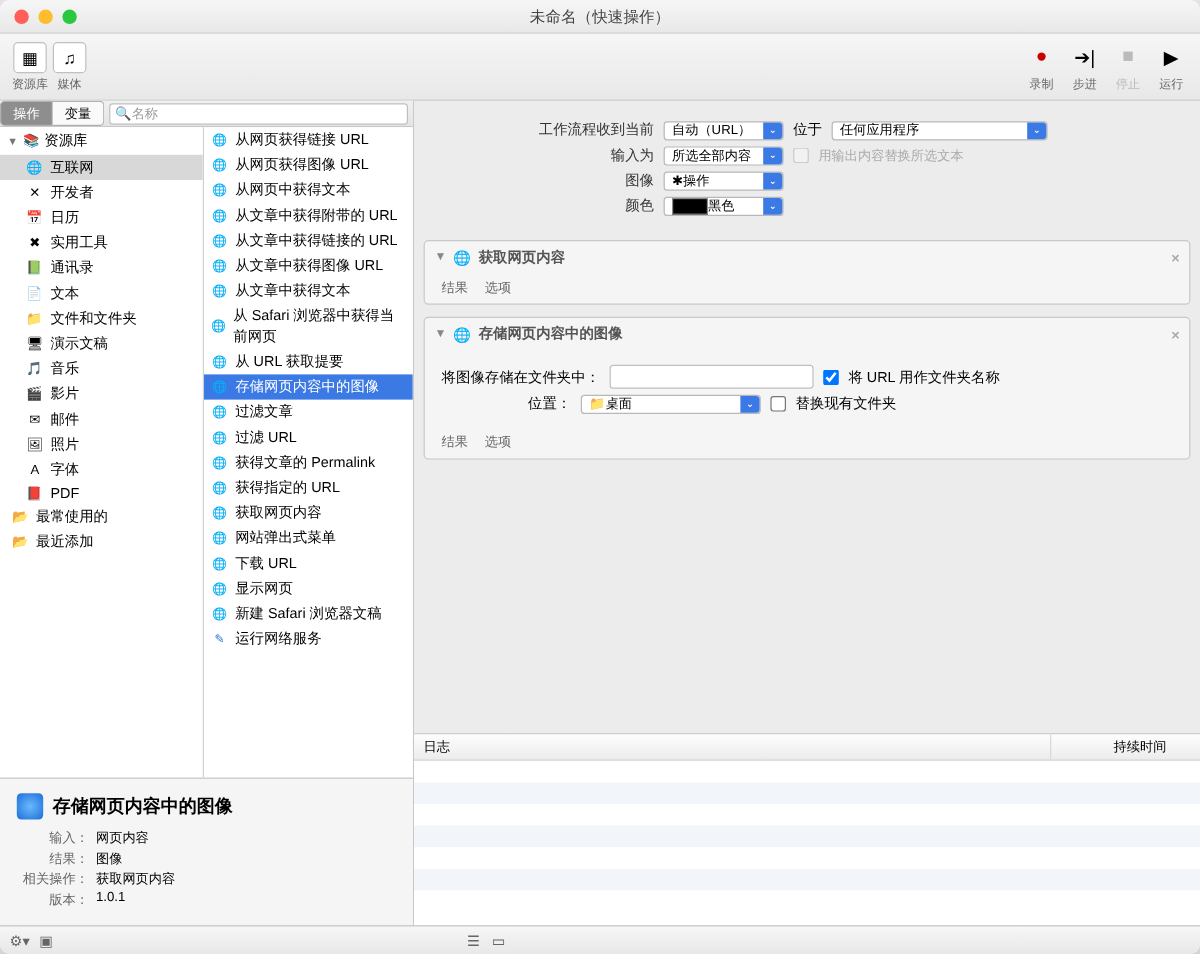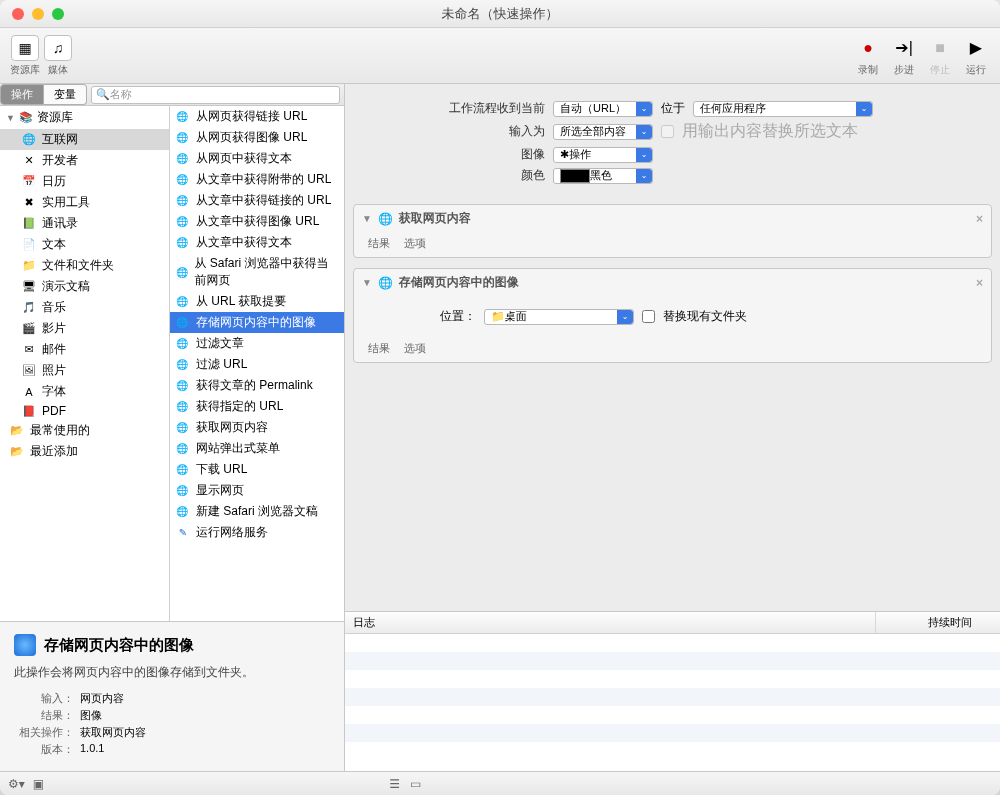--- a/index.html
+++ b/index.html
@@ -43,21 +43,21 @@
 .detail .safari-ico { width: 22px; height: 22px; border-radius: 4px; background: radial-gradient(circle,#6bb8ff,#1a6ed8); display: inline-block; }
 .detail .desc { color: #444; margin-bottom: 10px; }
 .detail .kv { display: flex; font-size: 11px; margin: 2px 0; }
 .detail .kv .k { width: 60px; text-align: right; color: #666; margin-right: 6px; }
 .workspace { flex: 1; display: flex; flex-direction: column; background: #ececec; }
 .cfg { padding: 12px 20px; font-size: 12px; }
 .cfg-row { display: flex; align-items: center; margin: 4px 0; gap: 8px; }
 .cfg-row .lbl { width: 180px; text-align: right; color: #333; }
 .select { height: 16px; background: #fff; border: 1px solid #b8b8b8; border-radius: 3px; padding: 0 6px; font-size: 11px; display: flex; align-items: center; position: relative; }
 .select .arrow { position: absolute; right: 0; top: 0; bottom: 0; width: 16px; background: #3b79e4; border-radius: 0 3px 3px 0; display: flex; align-items: center; justify-content: center; color: #fff; font-size: 8px; }
-.chk-label { color: #aaa; font-size: 16px; }
+.chk-label { color: #aaa; font-size: 11px; }
 .color-swatch { width: 30px; height: 14px; background: #000; border: 1px solid #888; display: inline-block; vertical-align: middle; }
 .workflow { flex: 1; overflow-y: auto; padding: 4px 8px; }
 .step { background: #f5f5f5; border: 1px solid #c8c8c8; border-radius: 4px; margin-bottom: 10px; }
 .step-hdr { padding: 5px 8px; display: flex; align-items: center; gap: 6px; font-size: 12px; font-weight: 600; color: #555; }
 .step-hdr .disc { color: #888; font-size: 10px; }
 .step-hdr .close { margin-left: auto; color: #aaa; cursor: default; }
 .step-body { padding: 8px 14px; font-size: 12px; }
 .step-body .row { display: flex; align-items: center; gap: 8px; margin: 4px 0; }
 .step-body .lbl { text-align: right; }
 .step-body input[type=text] { height: 20px; border: 1px solid #c0c0c0; border-radius: 3px; padding: 0 4px; font-size: 11px; background: #fff; }
@@ -286,21 +286,20 @@
               <span class="ico">✎</span>
               <span>运行网络服务</span>
             </div>
           </div>
       </div>
       <div class="detail">
         <h3>
             <span class="safari-ico"></span>
             <span>存储网页内容中的图像</span>
           </h3>
-        <div class="desc">此操作会将网页内容中的图像存储到文件夹。</div>
         <div class="kv">
             <span class="k">输入：</span>
             <span>网页内容</span>
           </div>
         <div class="kv">
             <span class="k">结果：</span>
             <span>图像</span>
           </div>
         <div class="kv">
             <span class="k">相关操作：</span>
@@ -366,20 +365,26 @@
 
         <div class="step">
           <div class="step-hdr">
               <span class="disc">▼</span>
               <span style="color:#2a6fd6;">🌐</span>
               <span>存储网页内容中的图像</span>
               <span class="close">×</span>
             </div>
           <div class="step-body">
             <div class="row">
+              <span class="lbl">将图像存储在文件夹中：</span>
+              <input type="text" style="width: 170px;">
+              <input type="checkbox" checked="" style="">
+              <span>将 URL 用作文件夹名称</span>
+            </div>
+            <div class="row">
               <span class="lbl" style="width:108px;">位置：</span>
               <div class="select" style="width:150px;">📁 <span>桌面</span><span class="arrow">⌄</span></div>
               <input type="checkbox" style="">
               <span>替换现有文件夹</span>
             </div>
           </div>
           <div class="step-footer">
               <span>结果</span>
               <span>选项</span>
             </div>

